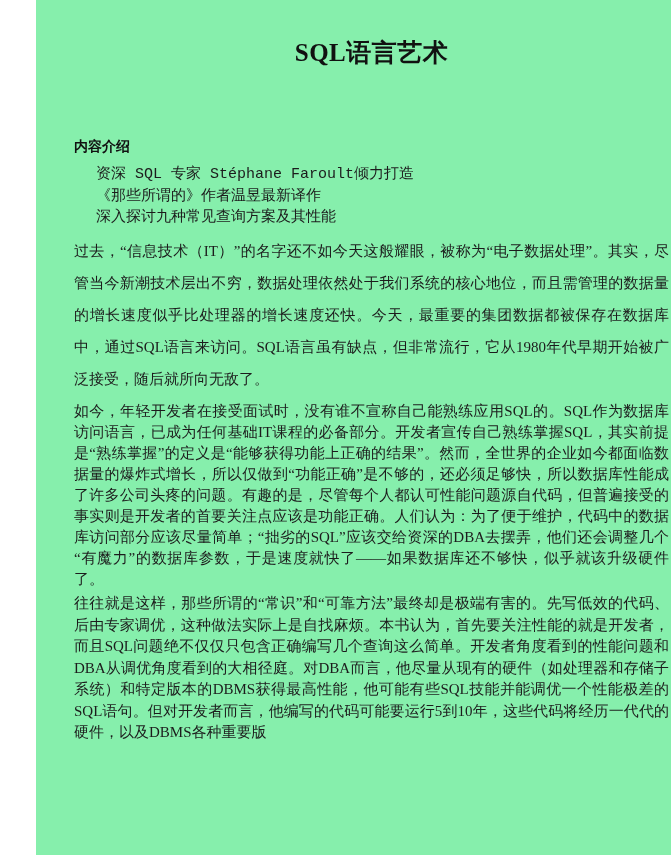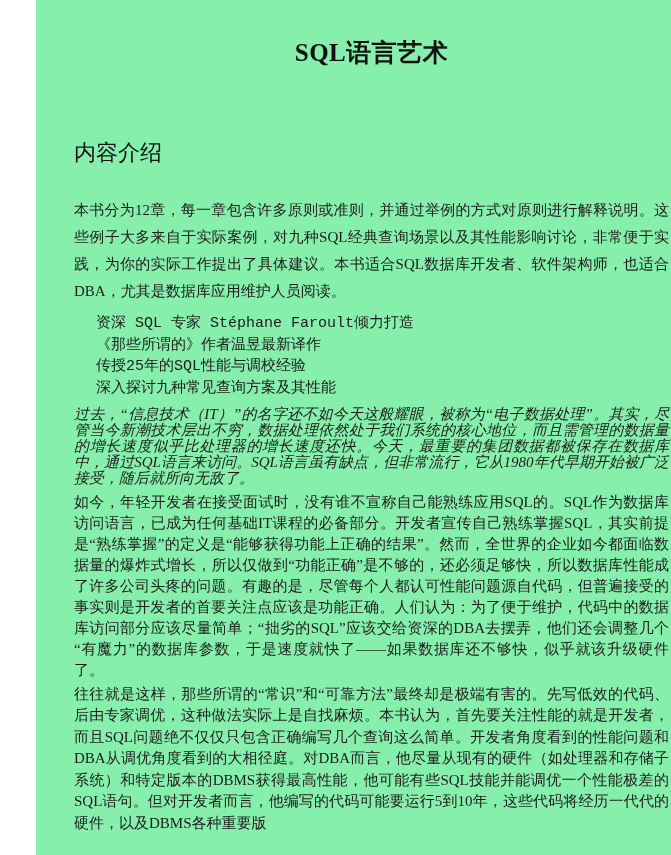--- a/index.html
+++ b/index.html
@@ -20,22 +20,22 @@
   }
   .doc-title {
     padding-top: 20px;
     text-align: center;
     font-size: 25px;
     font-weight: bold;
     letter-spacing: 0.5px;
     color: #111111;
   }
   .section-heading {
-    font-size: 22px;
-    font-weight: normal;
+    font-size: 14px;
+    font-weight: bold;
     color: #111111;
   }
   .heading-intro { margin-top: 69px; }
   .heading-preface { margin-top: 4px; }
   .body-para {
     font-size: 15px;
     line-height: 27px;
     text-align: justify;
     text-justify: inter-ideograph;
     color: #1c1c1c;
@@ -48,39 +48,37 @@
     line-height: 21.7px;
     color: #1c1c1c;
     font-family: Liberation Mono, monospace;
   }
   .preface-para {
     font-size: 15px;
     text-align: justify;
     text-justify: inter-ideograph;
     color: #1c1c1c;
   }
-  .pa { margin-top: 6px;  line-height: 16px; font-style: italic; }
+  .pa { margin-top: 6px;  line-height: 32px; }
   .pb { margin-top: 6px;  line-height: 21px; }
   .pc { margin-top: 3px;  line-height: 21.5px; }
 </style>
 </head>
 <body>
 
 <div class="page">
 
   <h1 class="doc-title">SQL语言艺术</h1>
 
   <h2 class="section-heading heading-intro">内容介绍</h2>
 
-  <p class="body-para intro-para">本书分为12章，每一章包含许多原则或准则，并通过举例的方式对原则进行解释说明。这些例子大多来自于实际案例，对九种SQL经典查询场景以及其性能影响讨论，非常便于实践，为你的实际工作提出了具体建议。本书适合SQL数据库开发者、软件架构师，也适合DBA，尤其是数据库应用维护人员阅读。</p>
 
   <ul class="highlight-list">
     <li>资深 SQL 专家 Stéphane Faroult倾力打造</li>
     <li>《那些所谓的》作者温昱最新译作</li>
-    <li>传授25年的SQL性能与调校经验</li>
     <li>深入探讨九种常见查询方案及其性能</li>
   </ul>
 
 
   <p class="preface-para pa">过去，“信息技术（IT）”的名字还不如今天这般耀眼，被称为“电子数据处理”。其实，尽管当今新潮技术层出不穷，数据处理依然处于我们系统的核心地位，而且需管理的数据量的增长速度似乎比处理器的增长速度还快。今天，最重要的集团数据都被保存在数据库中，通过SQL语言来访问。SQL语言虽有缺点，但非常流行，它从1980年代早期开始被广泛接受，随后就所向无敌了。</p>
 
   <p class="preface-para pb">如今，年轻开发者在接受面试时，没有谁不宣称自己能熟练应用SQL的。SQL作为数据库访问语言，已成为任何基础IT课程的必备部分。开发者宣传自己熟练掌握SQL，其实前提是“熟练掌握”的定义是“能够获得功能上正确的结果”。然而，全世界的企业如今都面临数据量的爆炸式增长，所以仅做到“功能正确”是不够的，还必须足够快，所以数据库性能成了许多公司头疼的问题。有趣的是，尽管每个人都认可性能问题源自代码，但普遍接受的事实则是开发者的首要关注点应该是功能正确。人们认为：为了便于维护，代码中的数据库访问部分应该尽量简单；“拙劣的SQL”应该交给资深的DBA去摆弄，他们还会调整几个“有魔力”的数据库参数，于是速度就快了——如果数据库还不够快，似乎就该升级硬件了。</p>
 
   <p class="preface-para pc">往往就是这样，那些所谓的“常识”和“可靠方法”最终却是极端有害的。先写低效的代码、后由专家调优，这种做法实际上是自找麻烦。本书认为，首先要关注性能的就是开发者，而且SQL问题绝不仅仅只包含正确编写几个查询这么简单。开发者角度看到的性能问题和DBA从调优角度看到的大相径庭。对DBA而言，他尽量从现有的硬件（如处理器和存储子系统）和特定版本的DBMS获得最高性能，他可能有些SQL技能并能调优一个性能极差的SQL语句。但对开发者而言，他编写的代码可能要运行5到10年，这些代码将经历一代代的硬件，以及DBMS各种重要版</p>
 

